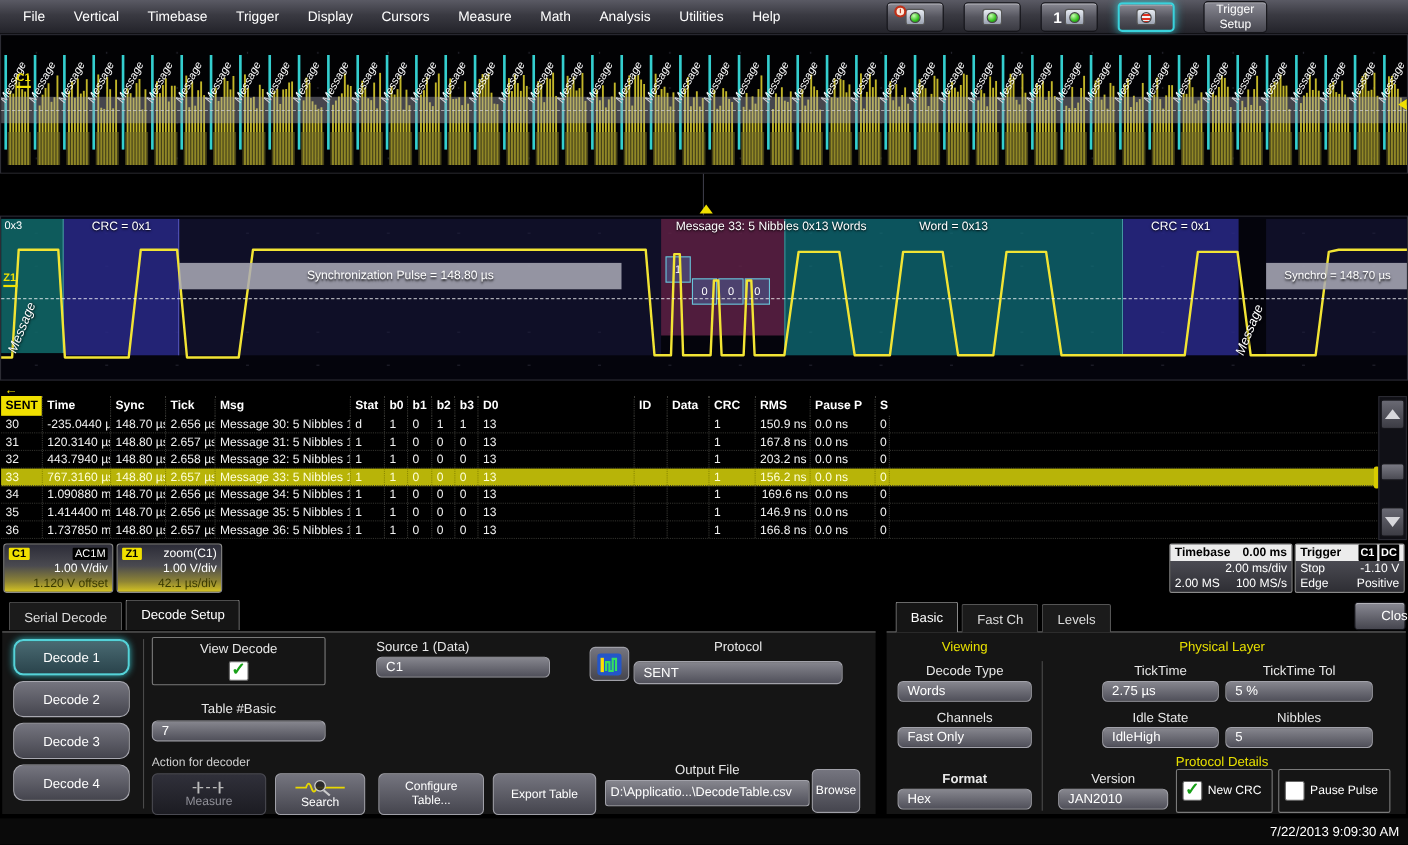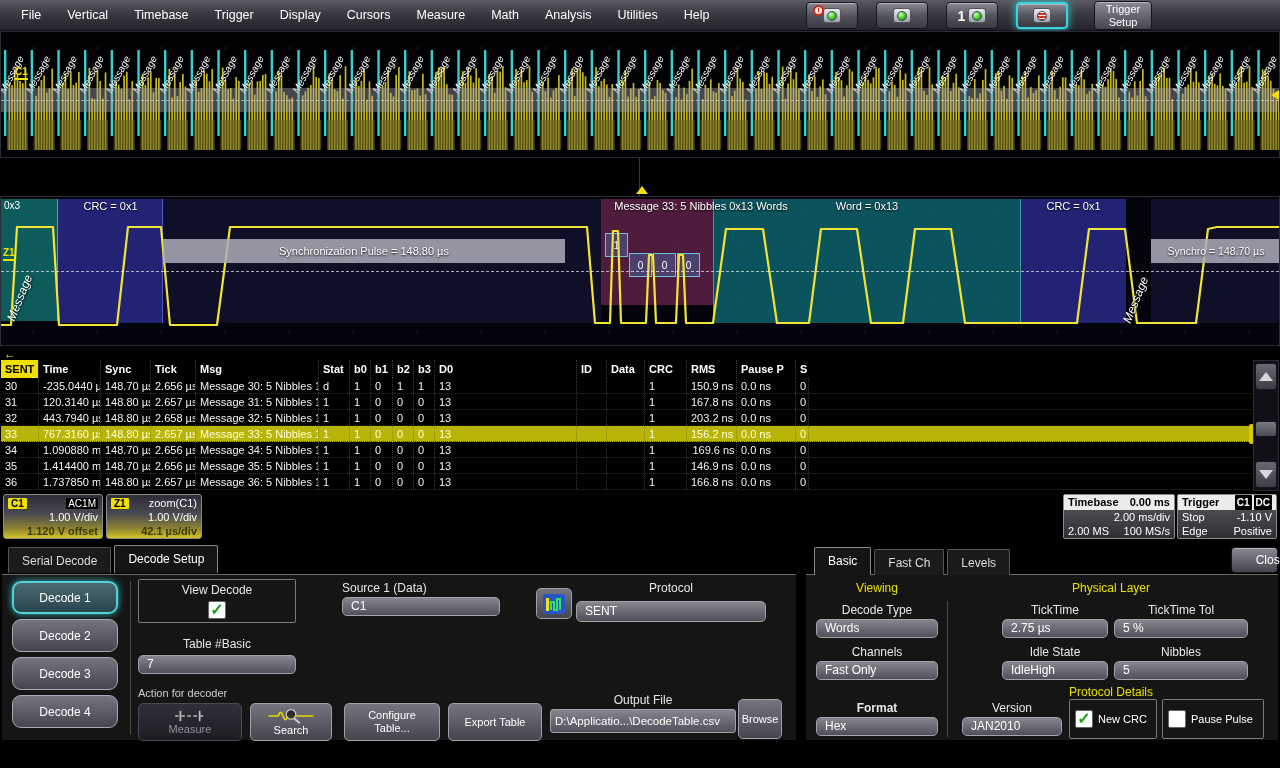--- a/index.html
+++ b/index.html
@@ -88,21 +88,21 @@
   #sthumb { position:absolute; left:1px; top:60px; width:22px; height:16px; border-radius:3px;
     background:linear-gradient(180deg,#7a7a84,#4a4a52); border:1px solid #15151a; }
   #scroll-marker { position:absolute; right:26px; top:66px; width:5px; height:20px; background:#d8cc00; border-radius:2px; }
 
   
   .desc { position:absolute; top:494px; height:45px; border:1px solid #8a8a8a; border-radius:3px;
     background:linear-gradient(180deg,#2c2c38 0%,#4a4a50 45%,#8e8434 78%,#d6c422 100%);
     font-size:11px; color:#fff; padding:1px 4px; }
   .desc .r1 { display:flex; justify-content:space-between; align-items:center; height:14px; }
   .desc .r2, .desc .r3 { text-align:right; height:14px; line-height:14px; }
-  .desc .r3 { color:#3a3a00; font-weight:bold; }
+  .desc .r3 { color:#3a3a00; font-weight:normal; }
   .cbadge { background:#f0e000; color:#000; font-weight:bold; font-size:10px; padding:0 3px; border-radius:1px; }
   .kbadge { background:#000; color:#fff; font-size:10px; padding:0 2px; border-radius:1px; }
   #desc-c1 { left:3px; width:100px; } #desc-z1 { left:106px; width:96px; }
   .infobox { position:absolute; top:494px; height:45px; border:1px solid #8a8a8a; border-radius:2px;
     background:linear-gradient(180deg,#5a5a62,#2e2e34); font-size:11px; color:#fff; }
   .infobox .hd { background:#ececec; color:#000; font-weight:bold; height:15px; line-height:15px;
     display:flex; justify-content:space-between; padding:0 4px; align-items:center; }
   .infobox .ln { display:flex; justify-content:space-between; padding:0 4px; height:14px; line-height:14px; }
   #tb-box { left:1063px; width:112px; } #trg-box { left:1177px; width:100px; }
   .badges { display:flex; gap:2px; }
@@ -1052,13 +1052,16 @@
           </div>
         <span class="cklabel">New CRC</span>
       </div>
       <div class="groupbox" style="left:356px; top:124px; width:102px; height:40px; display:flex; align-items:center; gap:5px; padding:0 5px;">
         <div class="checkbox"></div>
         <span class="cklabel">Pause Pulse</span>
       </div>
     </div>
   </div>
 
+  <div id="statusbar">
+    <span>7/22/2013 9:09:30 AM</span>
+  </div>
 </div>
 
 </body></html>

